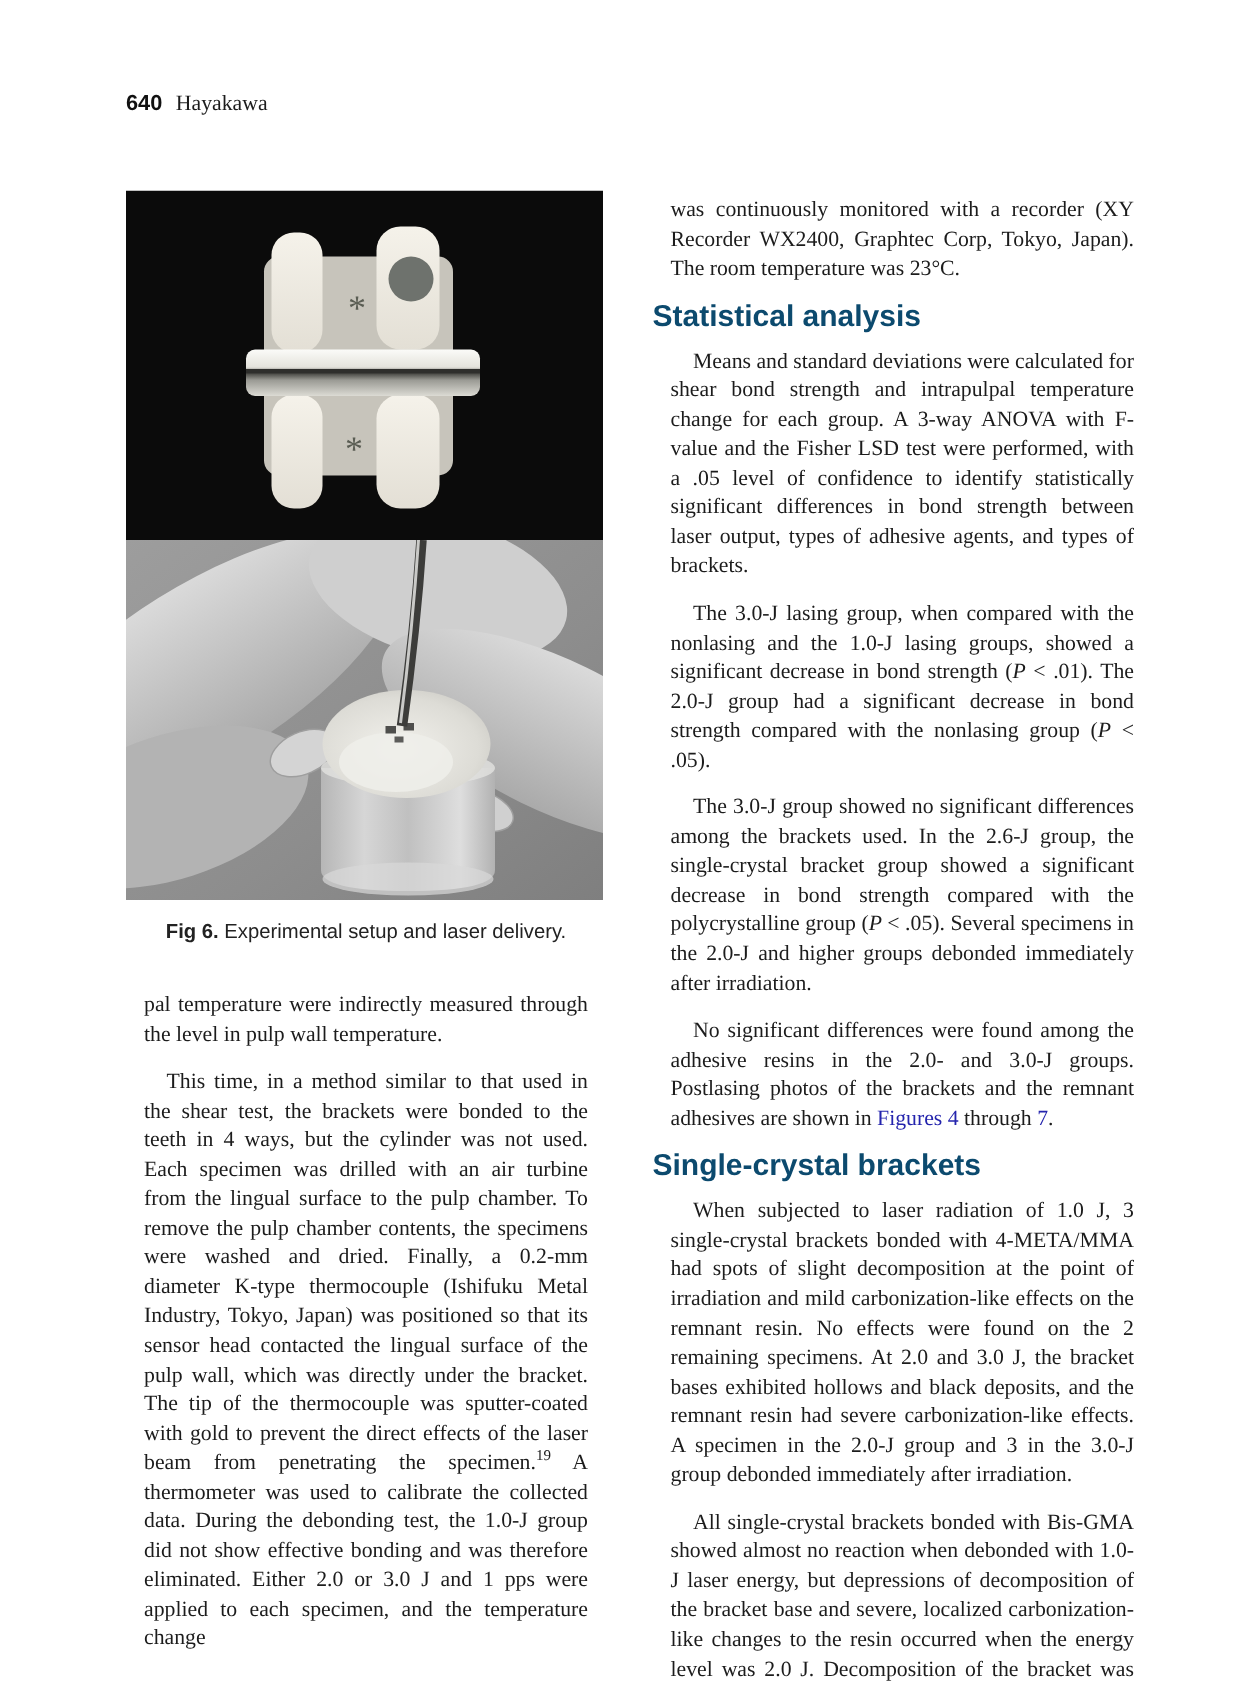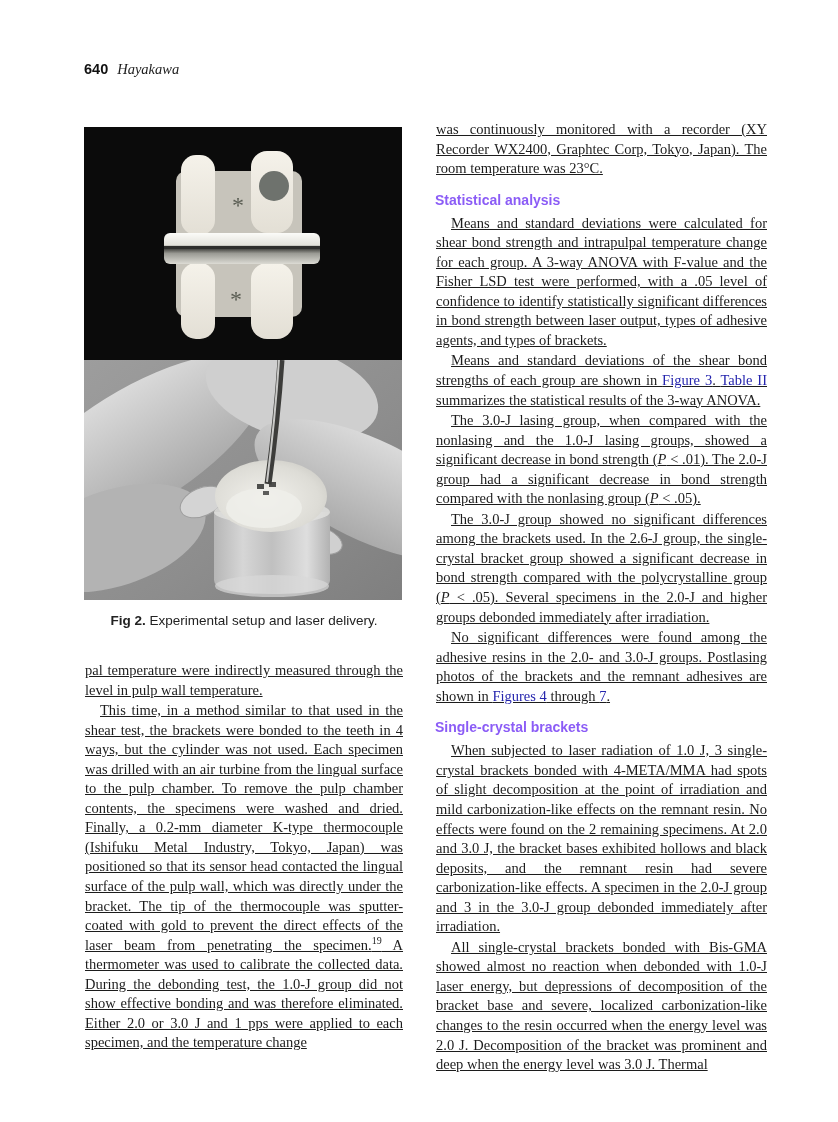--- a/index.html
+++ b/index.html
@@ -2,40 +2,40 @@
 <html><head>
 <meta charset="utf-8">
 <style>
   html,body{margin:0;padding:0;background:#ffffff;}
   .page{position:relative;width:838px;height:1122px;background:#ffffff;
         font-family:"Liberation Serif",serif;color:#1c1c1c;overflow:hidden;}
 
   
   .hdr-left{position:absolute;left:84px;top:61px;font-size:14.5px;white-space:nowrap;}
   .hdr-num{font-family:"Liberation Sans",sans-serif;font-weight:bold;color:#111;}
-  .hdr-author{font-style:italic;margin-left:9px;margin-top:20px;}
+  .hdr-author{margin-left:9px;margin-top:20px;}
   .hdr-right{position:absolute;right:70px;top:59px;text-align:right;
              font-style:italic;font-size:13px;line-height:16.5px;color:#171717;}
 
   
   .col-left{position:absolute;left:84px;top:127px;width:320px;}
   .col-right{position:absolute;left:435px;top:119px;width:333px;}
 
   .figwrap{width:318px;}
   .figwrap svg{display:block;}
   .figcap{font-family:"Liberation Sans",sans-serif;font-size:13.5px;color:#222;
           text-align:center;margin:13px 6px 15px;}
   .figcap .fl{font-weight:bold;}
 
-  .bodytext p{margin:1px;font-size:14.5px;line-height:19.55px;text-align:justify;text-decoration:underline;}
+  .bodytext p{margin:12px;font-size:14.5px;line-height:19.55px;text-align:justify;}
   p.indent{text-indent:15px;}
   .lefttext{margin-top:33px;}
 
-  .shead{font-family:"Liberation Sans",sans-serif;font-weight:bold;font-size:14px;
-         color:#8b5cf6;margin:13px 0 5px 0;line-height:17px;}
+  .shead{font-family:"Liberation Sans",sans-serif;font-weight:bold;font-size:20px;
+         color:#0c4a6e;margin:13px 0 5px 0;line-height:17px;}
 
   .xref{color:#2424ad;}
   .it{font-style:italic;}
   sup{font-size:10px;line-height:0;vertical-align:super;}
 </style>
 </head>
 <body>
 
 <div class="page">
 
@@ -112,37 +112,36 @@
         <ellipse cx="187" cy="136" rx="56" ry="36" fill="url(#toothGrad)"></ellipse>
         <ellipse cx="180" cy="148" rx="38" ry="20" fill="#efeeea" opacity="0.85"></ellipse>
         <rect x="173" y="124" width="7" height="5" fill="#4e4e4c"></rect>
         <rect x="185" y="122" width="7" height="5" fill="#4e4e4c"></rect>
         <rect x="179" y="131" width="6" height="4" fill="#5c5c5a"></rect>
         <path d="M197 0 Q193 60 184 124" stroke="#3c3c3a" stroke-width="7" fill="none"></path>
         <path d="M195 0 Q191 60 183 122" stroke="#c9c9c7" stroke-width="2" fill="none"></path>
       </svg>
     </div>
     <div class="figcap">
-      <span class="fl">Fig 2.</span>
+      <span class="fl">Fig 6.</span>
       <span>Experimental setup and laser delivery.</span>
     </div>
 
     <div class="bodytext lefttext">
       <p>pal temperature were indirectly measured through the level in pulp wall temperature.</p>
       <p class="indent"><span>This time, in a method similar to that used in the shear test, the brackets were bonded to the teeth in 4 ways, but the cylinder was not used. Each specimen was drilled with an air turbine from the lingual surface to the pulp chamber. To remove the pulp chamber contents, the specimens were washed and dried. Finally, a 0.2-mm diameter K-type thermocouple (Ishifuku Metal Industry, Tokyo, Japan) was positioned so that its sensor head contacted the lingual surface of the pulp wall, which was directly under the bracket. The tip of the thermocouple was sputter-coated with gold to prevent the direct effects of the laser beam from penetrating the specimen.</span><sup>19</sup><span> A thermometer was used to calibrate the collected data. During the debonding test, the 1.0-J group did not show effective bonding and was therefore eliminated. Either 2.0 or 3.0 J and 1 pps were applied to each specimen, and the temperature change</span></p>
     </div>
   </div>
 
   <div class="col-right bodytext">
     <p>was continuously monitored with a recorder (XY Recorder WX2400, Graphtec Corp, Tokyo, Japan). The room temperature was 23°C.</p>
 
     <div class="shead">Statistical analysis</div>
     <p class="indent">Means and standard deviations were calculated for shear bond strength and intrapulpal temperature change for each group. A 3-way ANOVA with F-value and the Fisher LSD test were performed, with a .05 level of confidence to identify statistically significant differences in bond strength between laser output, types of adhesive agents, and types of brackets.</p>
 
-    <p class="indent"><span>Means and standard deviations of the shear bond strengths of each group are shown in </span><span class="xref">Figure 3</span><span>. </span><span class="xref">Table II</span><span> summarizes the statistical results of the 3-way ANOVA.</span></p>
     <p class="indent"><span>The 3.0-J lasing group, when compared with the nonlasing and the 1.0-J lasing groups, showed a significant decrease in bond strength (</span><span class="it">P</span><span> &lt; .01). The 2.0-J group had a significant decrease in bond strength compared with the nonlasing group (</span><span class="it">P</span><span> &lt; .05).</span></p>
     <p class="indent"><span>The 3.0-J group showed no significant differences among the brackets used. In the 2.6-J group, the single-crystal bracket group showed a significant decrease in bond strength compared with the polycrystalline group (</span><span class="it">P</span><span> &lt; .05). Several specimens in the 2.0-J and higher groups debonded immediately after irradiation.</span></p>
     <p class="indent"><span>No significant differences were found among the adhesive resins in the 2.0- and 3.0-J groups. Postlasing photos of the brackets and the remnant adhesives are shown in </span><span class="xref">Figures 4</span><span> through </span><span class="xref">7</span><span>.</span></p>
 
     <div class="shead">Single-crystal brackets</div>
     <p class="indent">When subjected to laser radiation of 1.0 J, 3 single-crystal brackets bonded with 4-META/MMA had spots of slight decomposition at the point of irradiation and mild carbonization-like effects on the remnant resin. No effects were found on the 2 remaining specimens. At 2.0 and 3.0 J, the bracket bases exhibited hollows and black deposits, and the remnant resin had severe carbonization-like effects. A specimen in the 2.0-J group and 3 in the 3.0-J group debonded immediately after irradiation.</p>
     <p class="indent">All single-crystal brackets bonded with Bis-GMA showed almost no reaction when debonded with 1.0-J laser energy, but depressions of decomposition of the bracket base and severe, localized carbonization-like changes to the resin occurred when the energy level was 2.0 J. Decomposition of the bracket was prominent and deep when the energy level was 3.0 J. Thermal</p>
   </div>
 
 </div>

